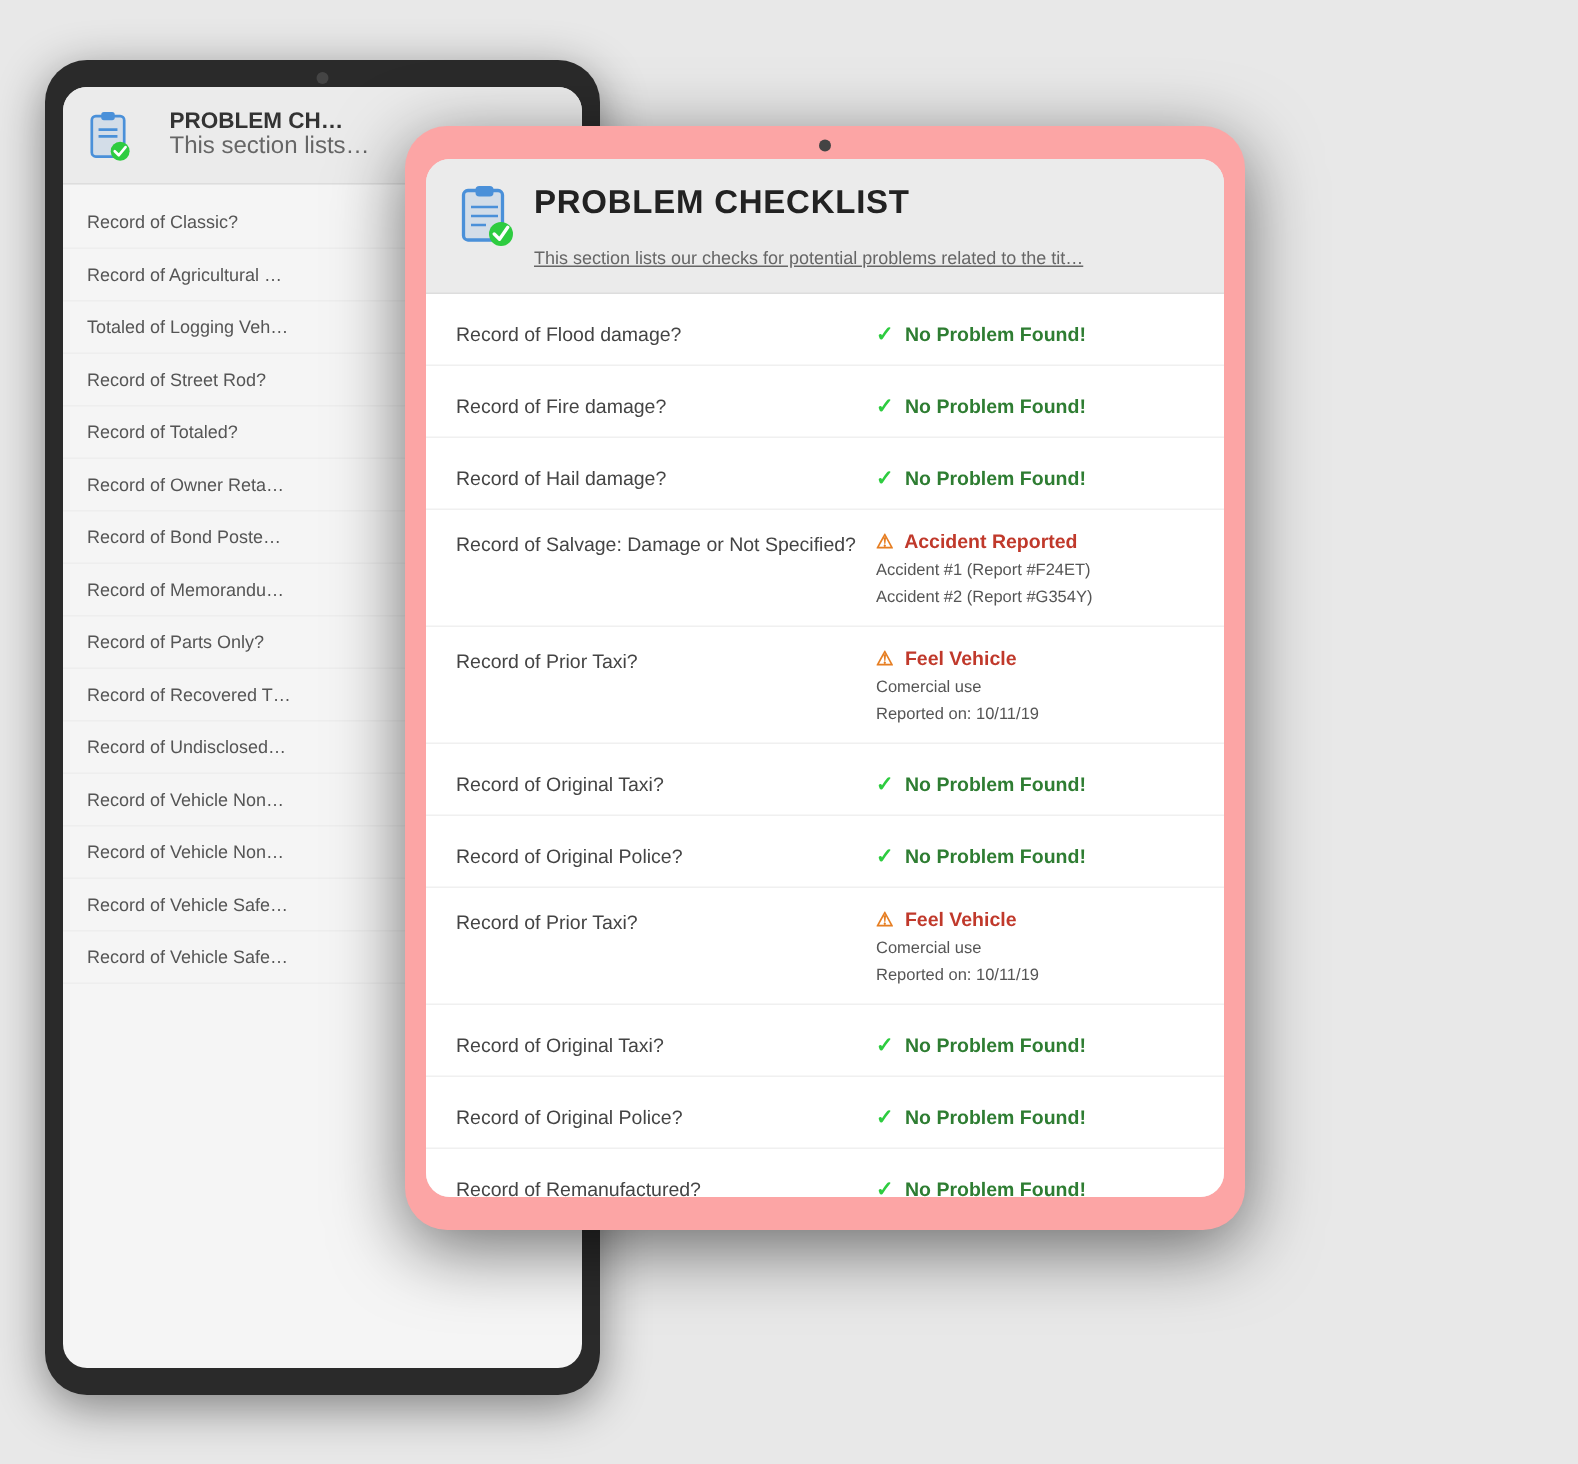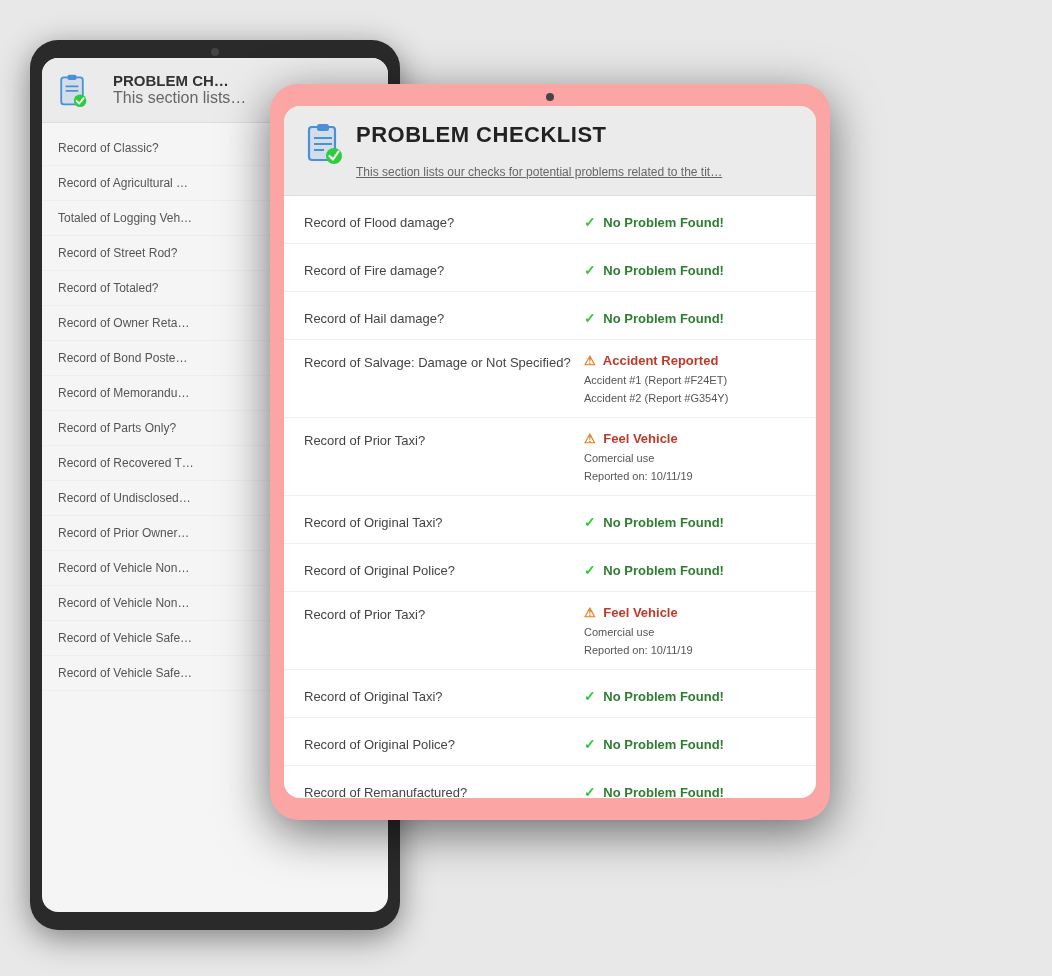--- a/index.html
+++ b/index.html
@@ -254,21 +254,20 @@
         <div class="back-list-item">Record of Agricultural …</div>
         <div class="back-list-item">Totaled of Logging Veh…</div>
         <div class="back-list-item">Record of Street Rod?</div>
         <div class="back-list-item">Record of Totaled?</div>
         <div class="back-list-item">Record of Owner Reta…</div>
         <div class="back-list-item">Record of Bond Poste…</div>
         <div class="back-list-item">Record of Memorandu…</div>
         <div class="back-list-item">Record of Parts Only?</div>
         <div class="back-list-item">Record of Recovered T…</div>
         <div class="back-list-item">Record of Undisclosed…</div>
-        <div class="back-list-item">Record of Prior Owner…</div>
         <div class="back-list-item">Record of Vehicle Non…</div>
         <div class="back-list-item">Record of Vehicle Non…</div>
         <div class="back-list-item">Record of Vehicle Safe…</div>
         <div class="back-list-item">Record of Vehicle Safe…</div>
       </div>
   </div>
 </div>
 
 <div class="tablet-front">
   <div class="tablet-front-camera"></div>

